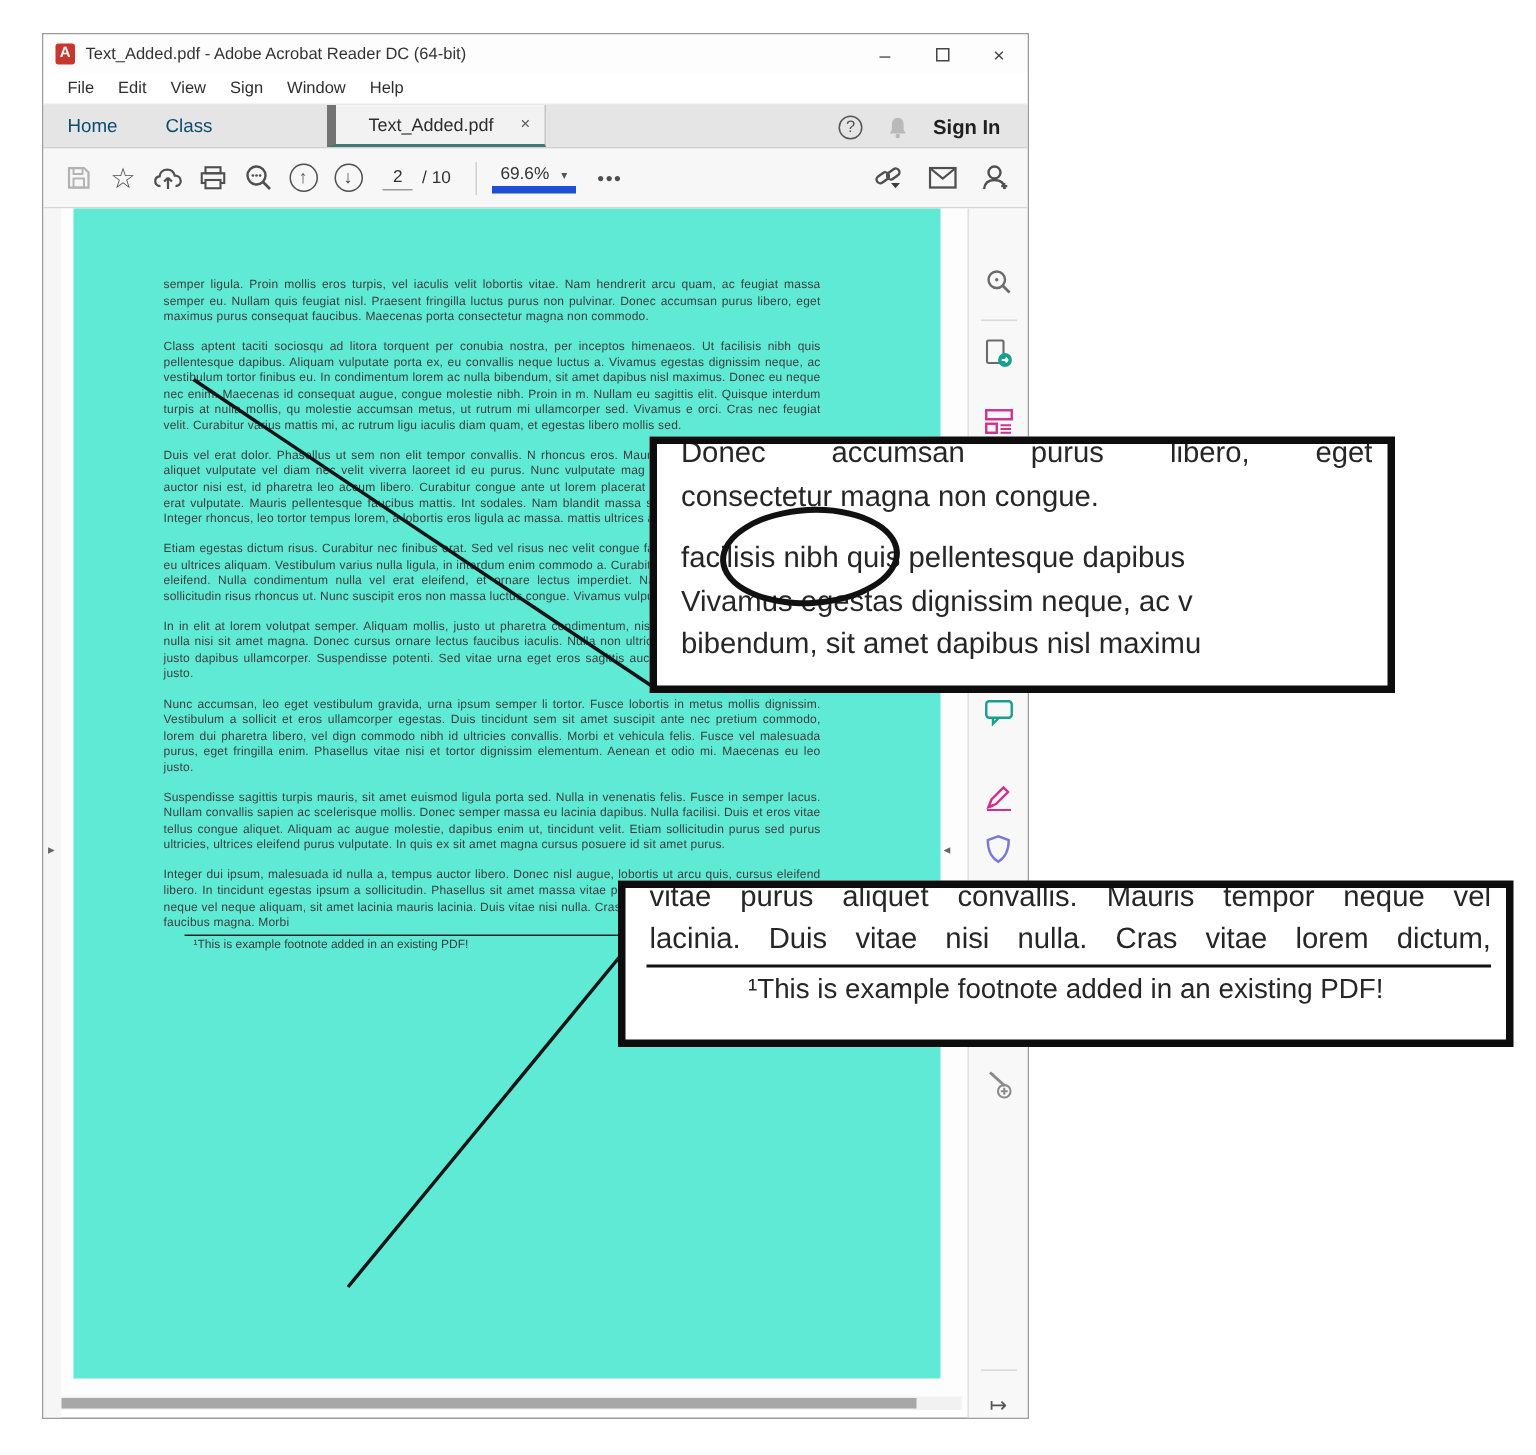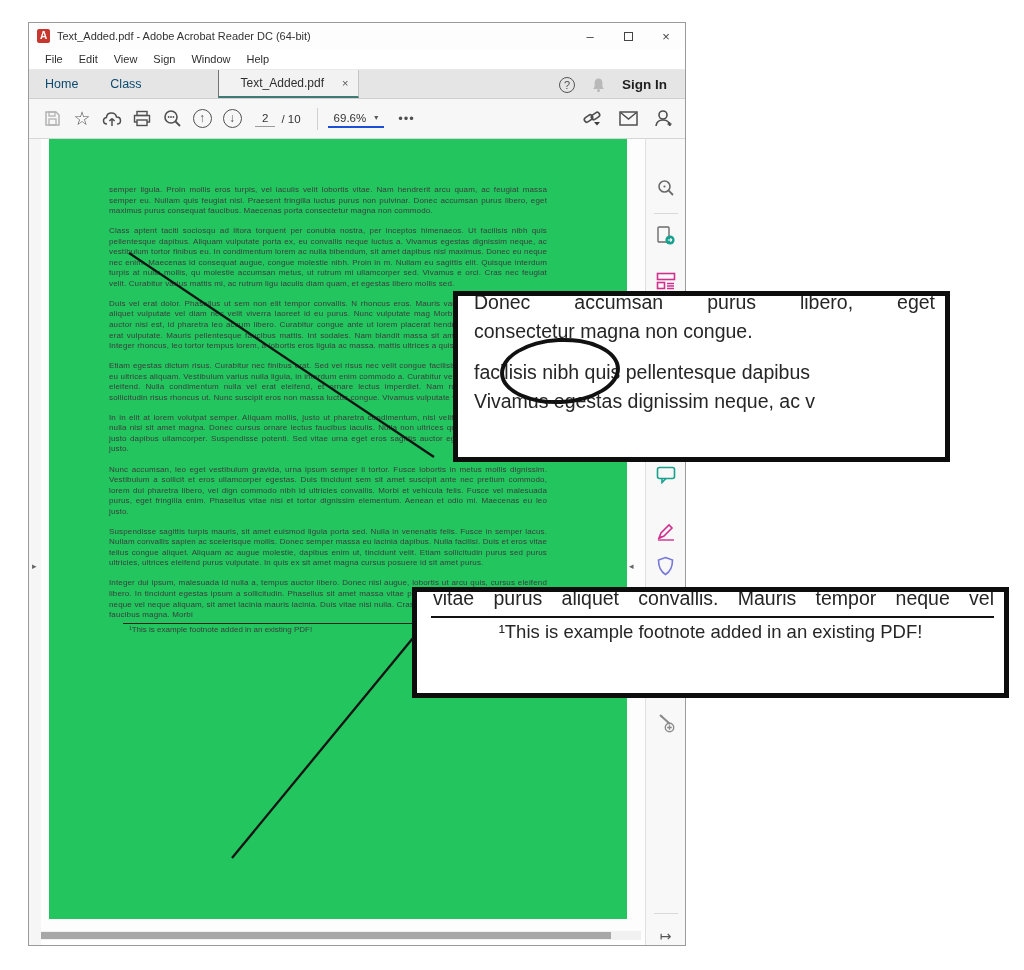--- a/index.html
+++ b/index.html
@@ -19,72 +19,72 @@
     font-size:13px; color:#444; }
   .max-glyph { width:9px; height:9px; border:1.2px solid #444; }
 
   #menu-bar { position:absolute; left:0; top:26px; width:100%; height:21px; background:#fff;
     display:flex; align-items:center; padding-left:8px; border-bottom:1px solid #e9e9e9; }
   .menu-item { font-size:11px; color:#2e2e2e; padding:3px 8px; }
 
   #tab-bar { position:absolute; left:0; top:47px; width:100%; height:29px; background:#e5e5e5;
     border-bottom:1px solid #cfcfcf; display:flex; align-items:stretch; }
   .nav-tab { font-size:12.5px; color:#0c4a6e; padding:0 16px; display:flex; align-items:center; }
-  #doc-tab { background:#f2f2f2; border-left:1px solid #737373; border-right:1px solid #c4c4c4;
+  #doc-tab { background:#f2f2f2; border-left:6px solid #737373; border-right:1px solid #c4c4c4;
     border-bottom:2px solid #3f7b74; margin-left:60px; padding:0 10px 0 22px; display:flex;
     align-items:center; gap:18px; }
   #doc-tab .tab-label { font-size:12px; color:#2e2e2e; }
   #doc-tab .tab-close { font-size:11px; color:#555; }
   .tabbar-right { position:absolute; right:10px; top:0; height:29px; display:flex; align-items:center; gap:16px; }
   .help-circle { width:16px; height:16px; border:1.4px solid #555; border-radius:50%;
     font-size:11px; color:#555; text-align:center; line-height:14px; }
   .signin { font-size:13.5px; font-weight:bold; color:#1f1f1f; padding-right:8px; }
 
   
   #toolbar { position:absolute; left:0; top:76px; width:100%; height:40px; background:#f7f7f7;
     border-bottom:1px solid #d6d6d6; display:flex; align-items:center; }
   .tb-icon { width:30px; height:30px; display:flex; align-items:center; justify-content:center;
     color:#4f4f4f; }
   .circle-arrow { width:19px; height:19px; border:1.6px solid #4f4f4f; border-radius:50%;
     font-size:12px; line-height:17px; text-align:center; color:#4f4f4f; }
   .page-box { font-size:11.5px; color:#333; border-bottom:1px solid #9a9a9a; padding:2px 7px; margin-left:8px; }
   .page-total { font-size:11.5px; color:#333; margin:0 6px 0 6px; }
   .tb-sep { width:1px; height:22px; background:#d0d0d0; margin:0 10px; }
-  .zoom-box { font-size:11.5px; color:#333; border-bottom:2px solid #1d4ed8; padding:2px 6px;
+  .zoom-box { font-size:11.5px; color:#333; border-bottom:5px solid #1d4ed8; padding:2px 6px;
     display:flex; align-items:center; gap:8px; }
   .caret { font-size:8px; color:#555; }
   .tb-more { font-size:13px; color:#4f4f4f; letter-spacing:1px; margin-left:14px; }
   .tb-right { position:absolute; right:6px; display:flex; align-items:center; gap:6px; }
 
   
   #doc-area { position:absolute; left:12px; top:116px; width:606px; height:799px; background:#fdfdfd; }
   #left-strip { position:absolute; left:0; top:116px; width:12px; height:806px; background:#f6f6f6; }
   .pane-toggle { position:absolute; font-size:9px; color:#666; }
-  #page-sheet { position:absolute; left:8px; top:0; width:578px; height:780px; background:#22c55e; }
+  #page-sheet { position:absolute; left:8px; top:0; width:578px; height:780px; background:#5eead4; }
   #text-col { position:absolute; left:60px; top:46px; width:438px; }
   .para { font-size:8px; line-height:10.55px; letter-spacing:0.14px; color:#3d3d3d;
     text-align:justify; margin-bottom:9.5px; }
   #footnote-block { margin-top:1px; }
   #footnote-rule { width:310px; border-top:1.4px solid #222; margin-left:14px; }
   .doc-footnote { font-size:8px; color:#3d3d3d; padding-left:20px; margin-top:1px; }
 
   #h-scrollbar { position:absolute; left:12px; top:908px; width:600px; height:9px; background:#f1f1f1; }
   #h-thumb { position:absolute; left:0; top:1px; width:570px; height:7px; background:#a7a7a7; }
 
   
   #right-pane { position:absolute; right:0; top:116px; width:40px; height:806px; background:#f8f8f8;
     border-left:1px solid #e0e0e0; }
   .rp-icon { position:absolute; left:50%; transform:translateX(-50%); width:22px; height:22px;
     display:flex; align-items:center; justify-content:center; }
   .rp-divider { position:absolute; left:8px; width:24px; border-top:1px solid #d8d8d8; }
   .open-pane-glyph { font-size:14px; color:#555; }
 
   
   .callout { position:absolute; background:#fff; border:5px solid #0d0d0d; overflow:hidden; z-index:5; }
-  #callout-top { left:453px; top:291px; width:497px; height:171px; }
+  #callout-top { left:433px; top:291px; width:497px; height:171px; }
   #callout-bottom { left:412px; top:587px; width:597px; height:111px; }
   .co-text { padding:0 10px 0 16px; color:#262626; font-size:19.5px; line-height:28.5px; margin-top:-8px; }
   .co-line { white-space:nowrap; overflow:hidden; }
   .co-just { white-space:normal; text-align:justify; text-align-last:justify; overflow:hidden; height:28.5px; }
   .co-spacer { height:13px; }
   #class-ellipse { position:absolute; left:42px; top:42px; width:120px; height:66px;
     border:4.5px solid #111; border-radius:50%; transform:rotate(-3deg); z-index:6; }
   #co2-rule { border-top:2.6px solid #111; margin:3px 10px 3px 14px; }
   .co2-footnote { font-size:18.5px; color:#262626; text-align:center; }
 
@@ -303,27 +303,29 @@
     </div>
   </div>
 
   <div id="callout-top" class="callout">
     <div class="co-text">
       <div class="co-just">Donec accumsan purus libero, eget</div>
       <div class="co-line">consectetur magna non congue.</div>
       <div class="co-spacer"></div>
       <div class="co-line">facilisis nibh quis pellentesque dapibus</div>
       <div class="co-line">Vivamus egestas dignissim neque, ac v</div>
+      <div class="co-line">bibendum, sit amet dapibus nisl maximu</div>
     </div>
     <div id="class-ellipse"></div>
   </div>
 
   <div id="callout-bottom" class="callout">
     <div class="co-text" style="margin-top:-7px; line-height:27.5px;">
       <div class="co-just" style="height:27.5px;">vitae purus aliquet convallis. Mauris tempor neque vel</div>
+      <div class="co-just" style="height:27.5px;">lacinia. Duis vitae nisi nulla. Cras vitae lorem dictum,</div>
     </div>
     <div id="co2-rule"></div>
     <div class="co2-footnote">¹This is example footnote added in an existing PDF!</div>
   </div>
 
   <svg id="annot-svg">
     <line x1="129" y1="253" x2="434" y2="457" stroke="#141414" stroke-width="2.3"></line>
     <line x1="232" y1="858" x2="413" y2="638" stroke="#141414" stroke-width="2.3"></line>
   </svg>
 

